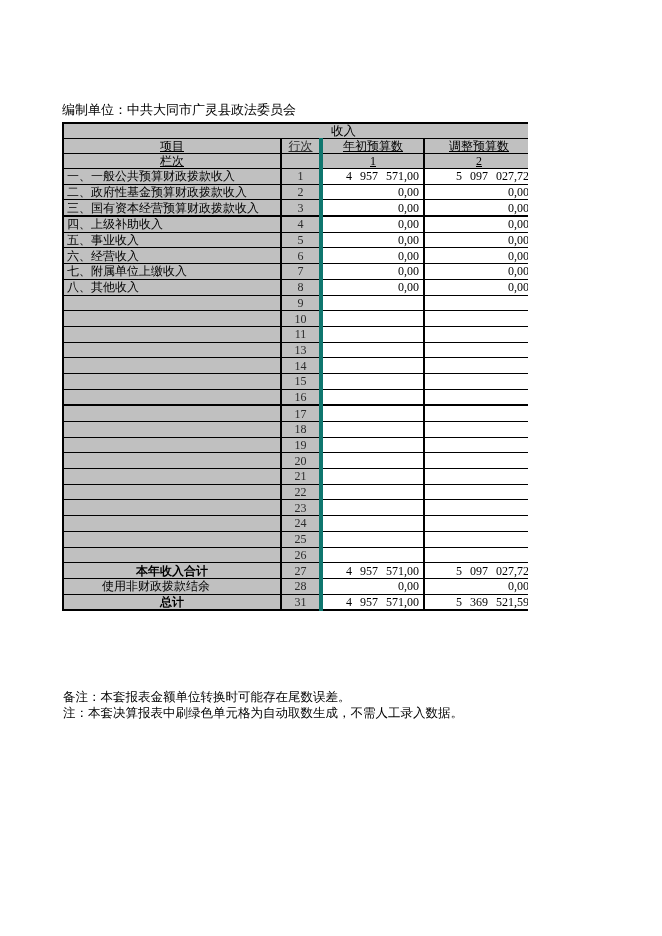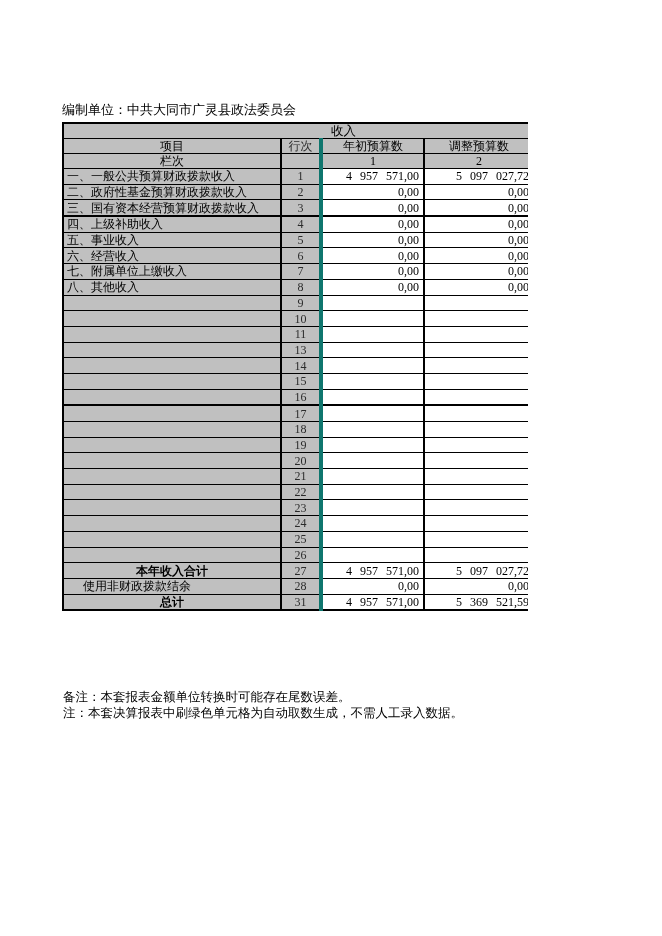--- a/index.html
+++ b/index.html
@@ -27,30 +27,30 @@
     padding:0 2px;
     white-space:nowrap;overflow:hidden;
     vertical-align:middle;
   }
   
   td.c-no{border-left:2px solid #000;}
   td.c-v1{border-left:4px solid #0f766e;margin-top:35px;}
   td.c-v2{border-left:2px solid #000;}
 
   tr.t-title-row td{height:11px;background:#c0c0c0;text-align:center;padding-left:92px;font-size:12.5px;}
-  tr.t-head-row td, tr.t-index-row td{height:14px;background:#c0c0c0;text-align:center;}
+  tr.t-head-row td, tr.t-index-row td{height:14px;background:#c0c0c0;text-align:center;text-decoration:underline;}
 
   tbody td{height:14.7px;}
   td.c-item{background:#c0c0c0;text-align:left;padding-left:3px;}
   td.c-no{background:#c0c0c0;text-align:center;color:#2b2b2b;}
   td.c-val{background:#ffffff;text-align:right;padding-right:4px;word-spacing:5px;}
 
   td.c-item.center{text-align:center;padding-left:2px;}
   td.c-item.bold{font-weight:bold;}
-  td.c-item.indent{padding-left:19px;}
+  td.c-item.indent{padding-left:38px;}
   tr.thick-bottom td{border-bottom:2px solid #000;}
 
   .notes{position:absolute;left:63px;top:689px;font-size:12.5px;line-height:16px;}
   .notes div{white-space:nowrap;}
 </style>
 </head>
 <body>
 
 <div class="page">
 

